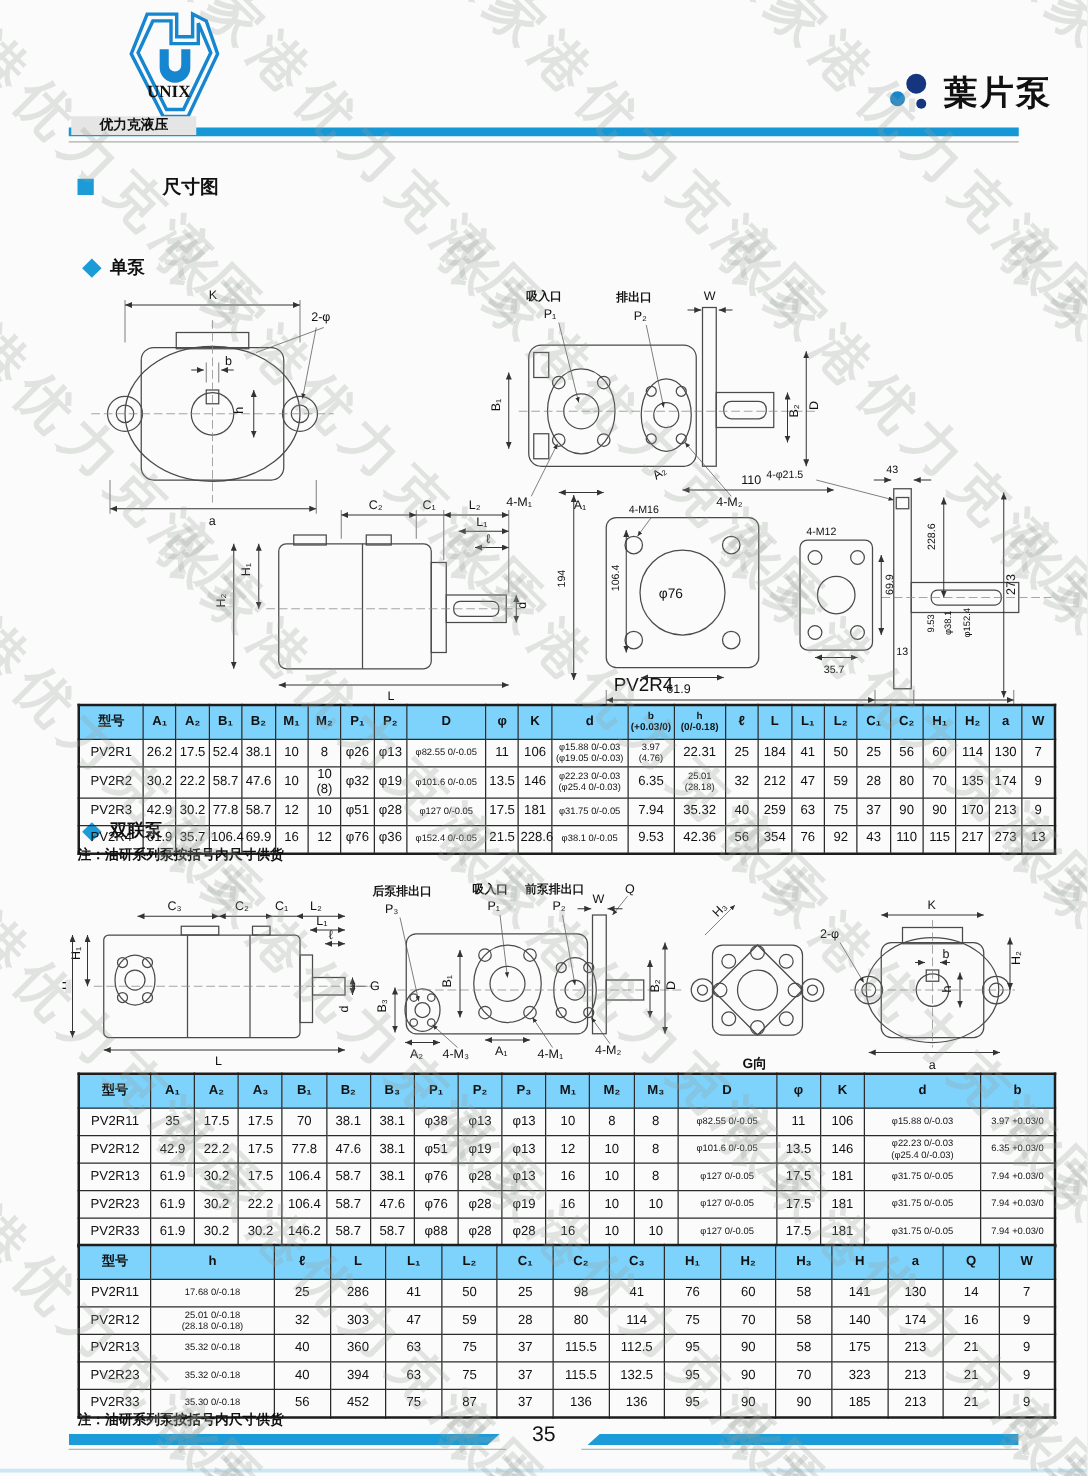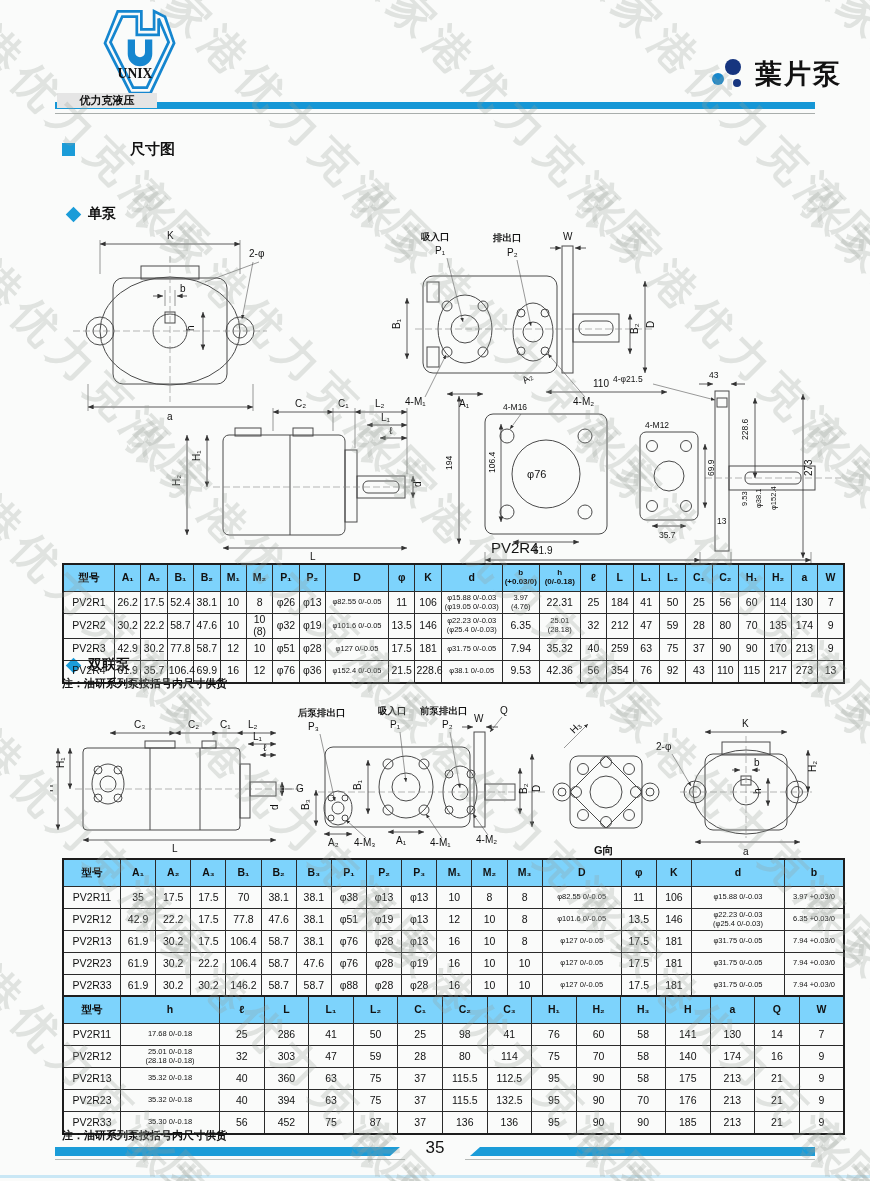--- a/index.html
+++ b/index.html
@@ -788,21 +788,21 @@
           <td>40</td>
           <td>394</td>
           <td>63</td>
           <td>75</td>
           <td>37</td>
           <td>115.5</td>
           <td>132.5</td>
           <td>95</td>
           <td>90</td>
           <td>70</td>
-          <td>176</td>
+          <td>323</td>
           <td>213</td>
           <td>21</td>
           <td>9</td>
         </tr>
         <tr>
           <td>PV2R33</td>
           <td class="sm">35.30 0/-0.18</td>
           <td>56</td>
           <td>452</td>
           <td>75</td>

